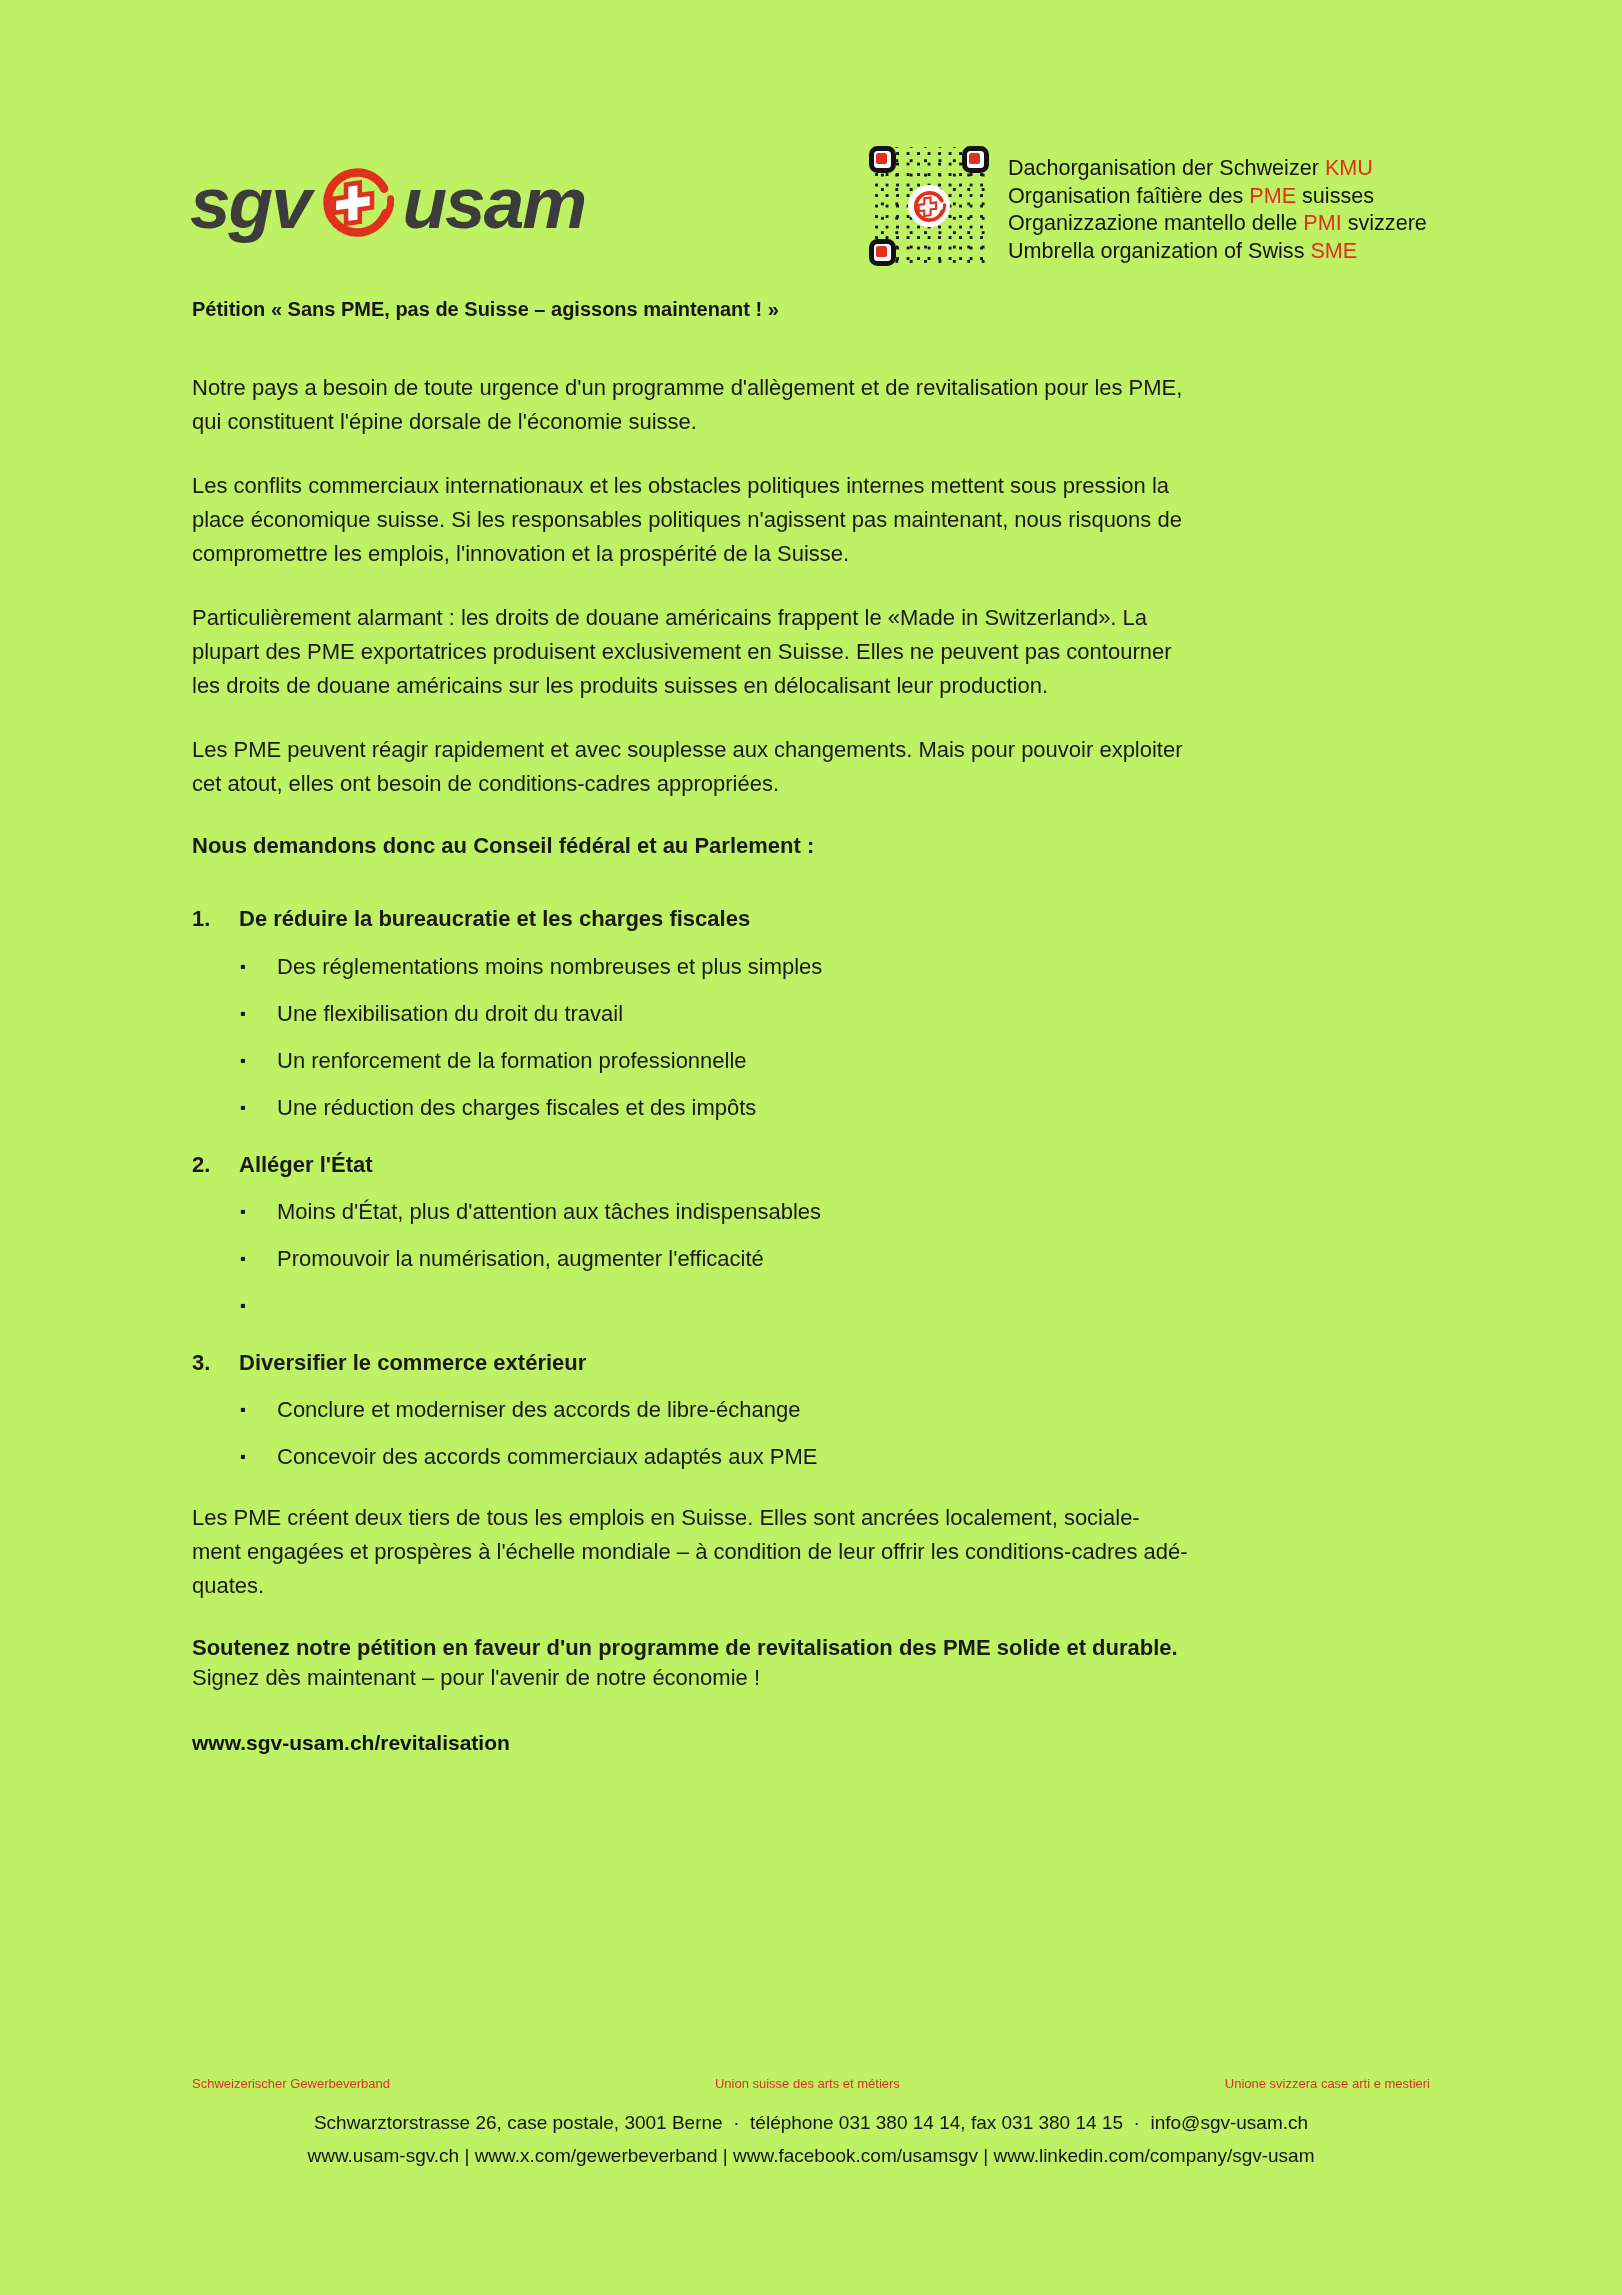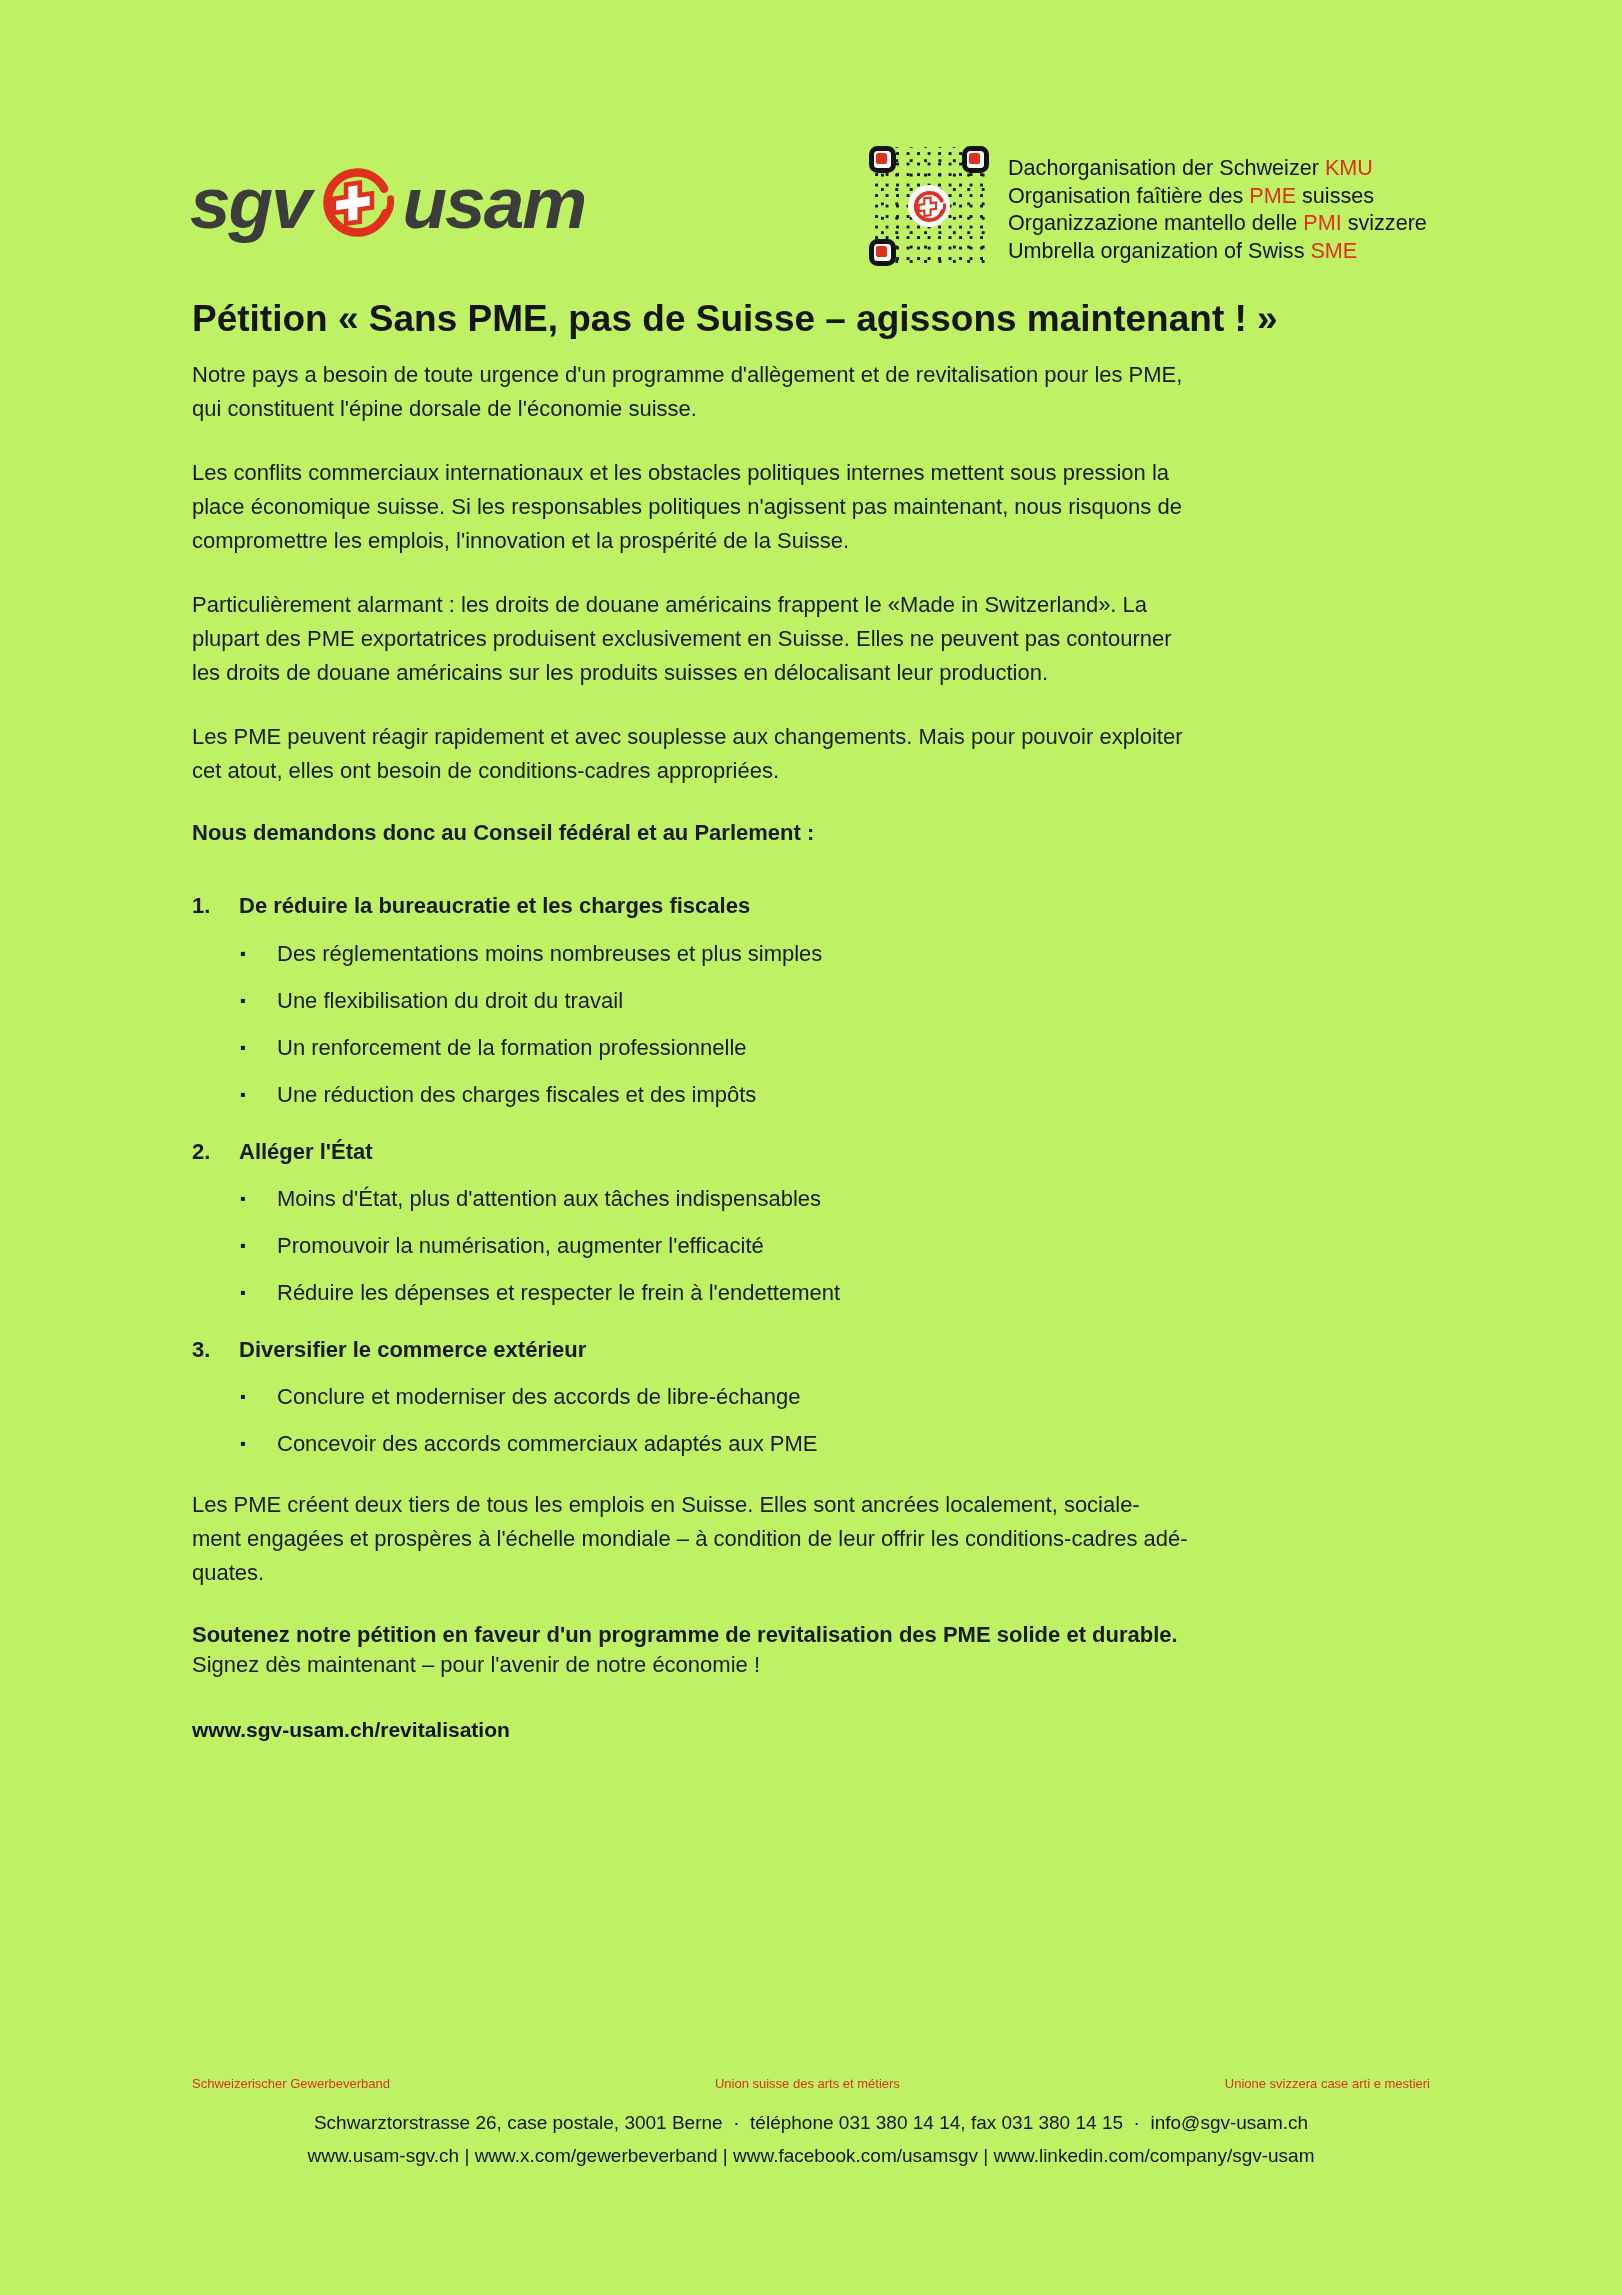--- a/index.html
+++ b/index.html
@@ -52,22 +52,22 @@
     position:absolute;left:1008px;top:154px;
     font-size:21.6px;line-height:27.5px;color:#141414;
   }
   .orgblock .red{color:var(--red);}
 
   
   .content{
     position:absolute;left:192px;top:298px;width:1348px;
   }
   .doc-title{
-    font-size:37px;font-weight:700;color:#161616;
-    margin:0 0 18px 0;letter-spacing:0;
+    font-size:20px;font-weight:700;color:#161616;
+    margin:0 0 50px 0;letter-spacing:0;
   }
   .para{
     font-size:22px;line-height:34px;margin:0 0 30px 0;
     white-space:pre-line;
   }
   .demands-heading{
     font-size:22px;line-height:29.4px;font-weight:700;margin:0 0 44px 0;
   }
   .demand-head{
     display:flex;font-size:22px;line-height:29.4px;margin-top:27.5px;
@@ -192,21 +192,20 @@
     <div class="bullet-row">
         <span class="bullet-marker">▪</span>
         <span>Moins d'État, plus d'attention aux tâches indispensables</span>
       </div>
     <div class="bullet-row">
         <span class="bullet-marker">▪</span>
         <span>Promouvoir la numérisation, augmenter l'efficacité</span>
       </div>
     <div class="bullet-row">
         <span class="bullet-marker">▪</span>
-        <span>Réduire les dépenses et respecter le frein à l'endettement</span>
       </div>
 
     <div class="demand-head">
       <span class="num">3.</span>
       <span class="demand-title">Diversifier le commerce extérieur</span>
     </div>
     <div class="bullet-row">
         <span class="bullet-marker">▪</span>
         <span>Conclure et moderniser des accords de libre-échange</span>
       </div>

